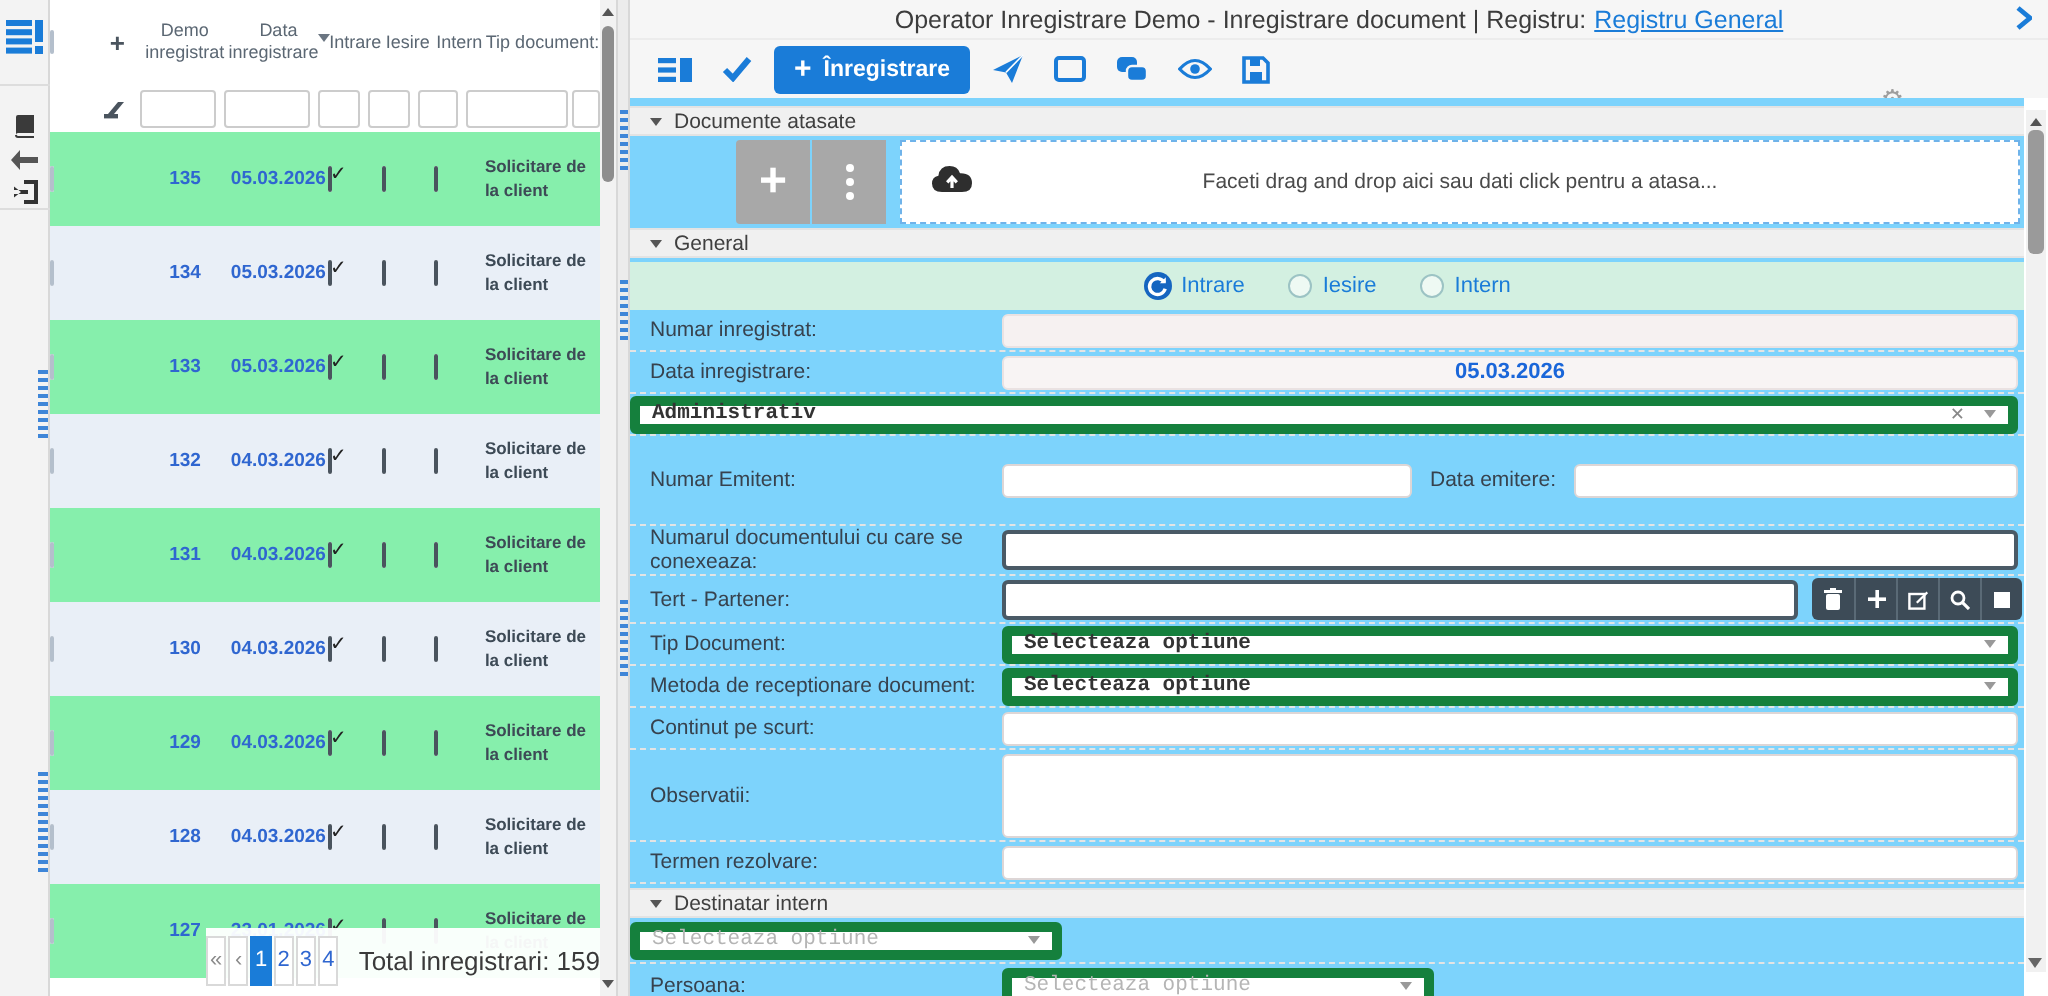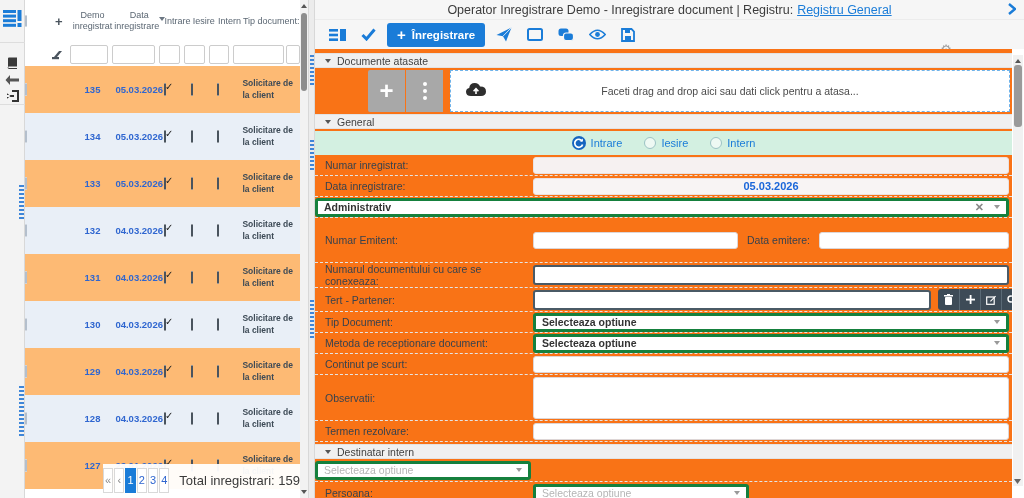--- a/index.html
+++ b/index.html
@@ -19,21 +19,21 @@
 
   
   .listpane { position:absolute; left:25px; top:0; width:283px; height:498px; background:#fff; }
   .thead { position:absolute; left:0; top:0; width:275px; height:42px; display:flex;
     align-items:center; font-size:9px; color:#5b6773; background:#fff; }
   .th { text-align:center; line-height:1.2; }
   .tfilter { position:absolute; left:0; top:42px; width:275px; height:24px; display:flex;
     align-items:center; background:#fff; }
   .finput { height:19px; border:1px solid #ccc; border-radius:2px; background:#fff; }
   .tbody { position:absolute; left:0; top:66px; width:275px; height:432px; overflow:hidden; }
-  .trow { display:flex; align-items:center; height:47px; font-size:9.5px; background:#fdba74; }
+  .trow { display:flex; align-items:center; height:47px; font-size:9.5px; background:#86efac; }
   .trow.alt { background:#e9eff7; }
   .tlink { color:#2f66d0; font-weight:700; text-align:center; cursor:pointer; }
   .tip { font-size:8.5px; font-weight:700; color:#3d4a56; line-height:1.3; }
   .cbx { width:11px; height:11px; border:1.5px solid #4a545e; border-radius:2px; margin:0 auto;
     background:#fff; position:relative; cursor:pointer; }
   .cbx.soft { border-color:#b4bfcc; }
   .cbx.on::after { content:"✓"; position:absolute; left:0px; top:-3px; font-size:10px; color:#222; }
   
   .c-cb{width:22px;} .c-add{width:24px;} .c-num{width:44px;} .c-date{width:50px;}
   .c-in{width:27px;} .c-out{width:26px;} .c-int{width:26px;} .c-tip{width:58px;}
@@ -70,51 +70,51 @@
   .rlink { color:#1a7cd8; text-decoration:underline; margin-left:4px; cursor:pointer; }
   .pchev { position:absolute; right:8px; top:3px; cursor:pointer; }
   .ptoolbar { position:absolute; left:0; top:20px; right:0; height:29px; background:#f6f6f6;
     display:flex; align-items:center; gap:7px; padding-left:10px; }
   .tbicon { width:24px; height:22px; display:flex; align-items:center; justify-content:center; cursor:pointer; }
   .regbtn { height:24px; background:#1a7cd8; border-radius:3px; color:#fff; font-size:11.5px; font-weight:700;
     display:flex; align-items:center; gap:6px; padding:0 10px; cursor:pointer; }
   .regbtn .pl { font-size:15px; font-weight:700; }
   .gear { position:absolute; right:72px; top:42px; font-size:13px; color:#9e9e9e; cursor:pointer; }
 
-  .pcontent { position:absolute; left:0; top:49px; right:12px; bottom:0; background:#f97316; overflow:hidden; }
+  .pcontent { position:absolute; left:0; top:49px; right:12px; bottom:0; background:#7dd3fc; overflow:hidden; }
   .secbar { height:15px; background:#f0f0f0; border-top:1px solid #e3e3e3; border-bottom:1px solid #e3e3e3;
     display:flex; align-items:center; gap:6px; padding-left:10px; font-size:10.5px; color:#3f3f3f; cursor:pointer; }
   .chev { width:0; height:0; border-left:3.5px solid transparent; border-right:3.5px solid transparent;
     border-top:4.5px solid #555; }
   .attach { height:46px; display:flex; align-items:center; padding-left:53px; gap:1px; }
   .abtn { width:37px; height:42px; background:#a8a8a8; color:#fff; display:flex; align-items:center;
     justify-content:center; cursor:pointer; }
   .abtn.plus { font-size:24px; font-weight:700; border-radius:2px 0 0 2px; }
   .dots { display:flex; flex-direction:column; gap:3px; }
   .dots i { width:4px; height:4px; background:#fff; border-radius:50%; }
   .dropzone { flex:1; height:42px; margin-left:6px; margin-right:2px; border:1px dashed #6fb3ea;
     display:flex; align-items:center; justify-content:center; position:relative; font-size:10.5px;
     color:#4a4a4a; cursor:pointer; background:#fff; }
   .dz-cloud { position:absolute; left:14px; top:10px; }
 
   .mintbar { height:24px; margin-top:2px; background:#d3f0e1; display:flex; align-items:center;
     justify-content:center; gap:22px; }
   .ropt { display:flex; align-items:center; gap:5px; font-size:11px; color:#1a7cd8; cursor:pointer; }
   .rdot { width:12px; height:12px; border-radius:50%; border:1px solid #9cc3c4; background:#eef9f3; }
 
-  .frow { display:flex; align-items:center; min-height:21px; border-bottom:1px dashed #e4e4e4;gap:32px; }
+  .frow { display:flex; align-items:center; min-height:21px; border-bottom:1px dashed #e4e4e4; }
   .flabel { width:186px; padding-left:10px; font-size:10.5px; color:#37424e; flex-shrink:0; }
   .fval { flex:1; display:flex; align-items:center; margin-right:3px; position:relative; }
   .inp { height:17px; border:1px solid #ddd6d6; border-radius:3px; background:#fff; width:100%;
     font-size:10.5px; padding:0 5px; font-family:inherit; color:#333; }
   .inp:disabled { background:#f6f1f1; border-color:#eae2e2; }
   .datebox { background:#f8f4f4; border-color:#eae2e2; text-align:center; color:#1a66d9; font-weight:700; font-size:11px; }
   .darkbox { border:2px solid #4a5a66; height:20px; border-radius:3px; }
-  .selbox { height:19px; border:3px solid #15803d; border-radius:3px; background:#fff; width:100%;
-    display:flex; align-items:center; padding:0 6px; font-size:10.5px; font-weight:700; color:#333; cursor:pointer; }
+  .selbox { height:19px; border:5px solid #15803d; border-radius:3px; background:#fff; width:100%;
+    display:flex; align-items:center; padding:0 6px; font-size:10.5px; font-weight:700; color:#333; cursor:pointer;font-family:Liberation Mono, monospace; }
   .selbox .sp { flex:1; }
   .caret { width:0;height:0;border-left:3.5px solid transparent;border-right:3.5px solid transparent;
     border-top:4px solid #999; }
   .clearx { color:#888; font-size:11px; margin-right:10px; cursor:pointer; }
   .selbox.dis { color:#b5b5b5; font-weight:400; width:216px; }
   .tertbtns { display:flex; margin-left:5px; border-radius:3px; overflow:hidden; flex-shrink:0; }
   .tbtn { width:21px; height:21px; background:#3d4b57; display:flex; align-items:center; justify-content:center;
     border-left:1px solid #5a6a76; cursor:pointer; }
   .tbtn:first-child { border-left:none; }
   .tarea { height:42px; border:1px solid #ddd6d6; border-radius:3px; width:100%; resize:none;

